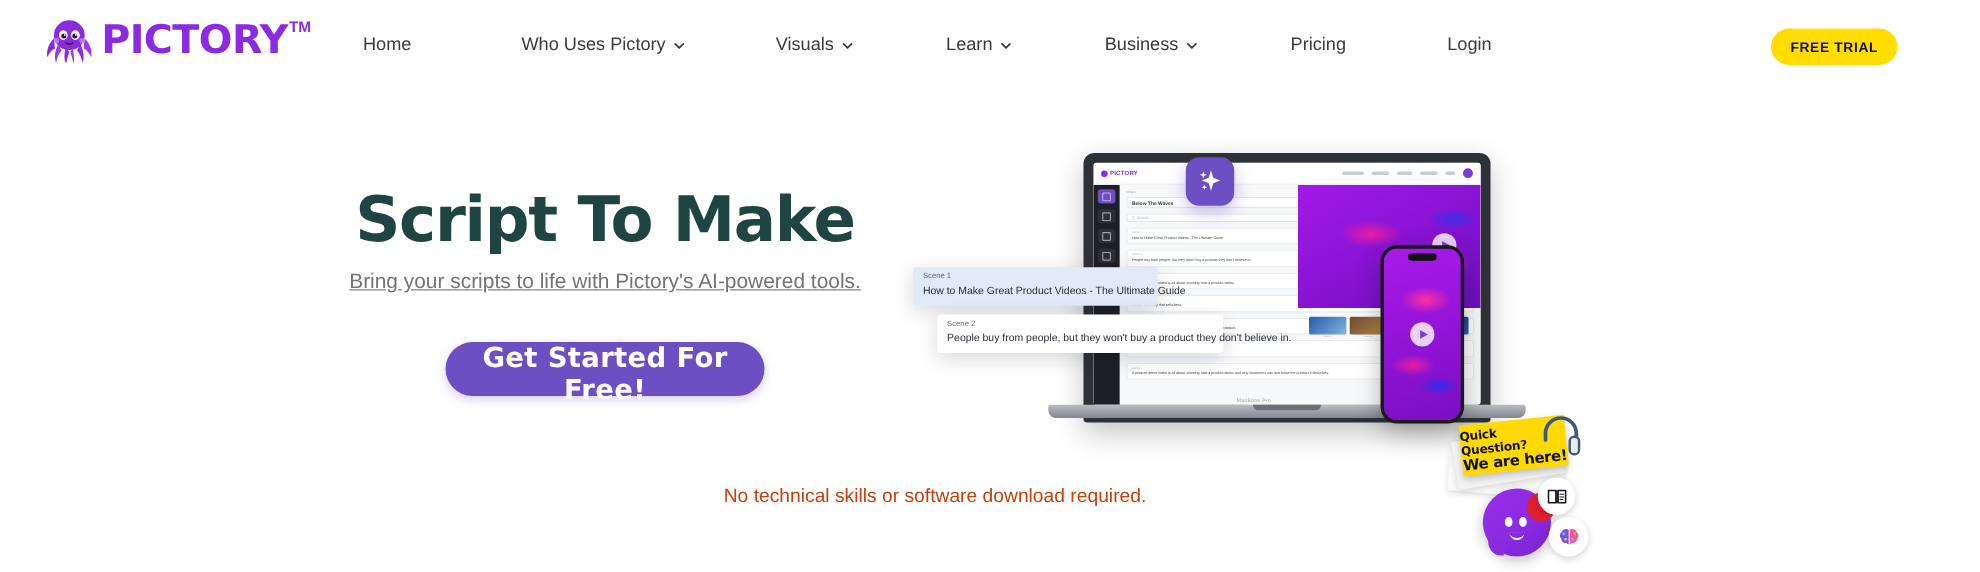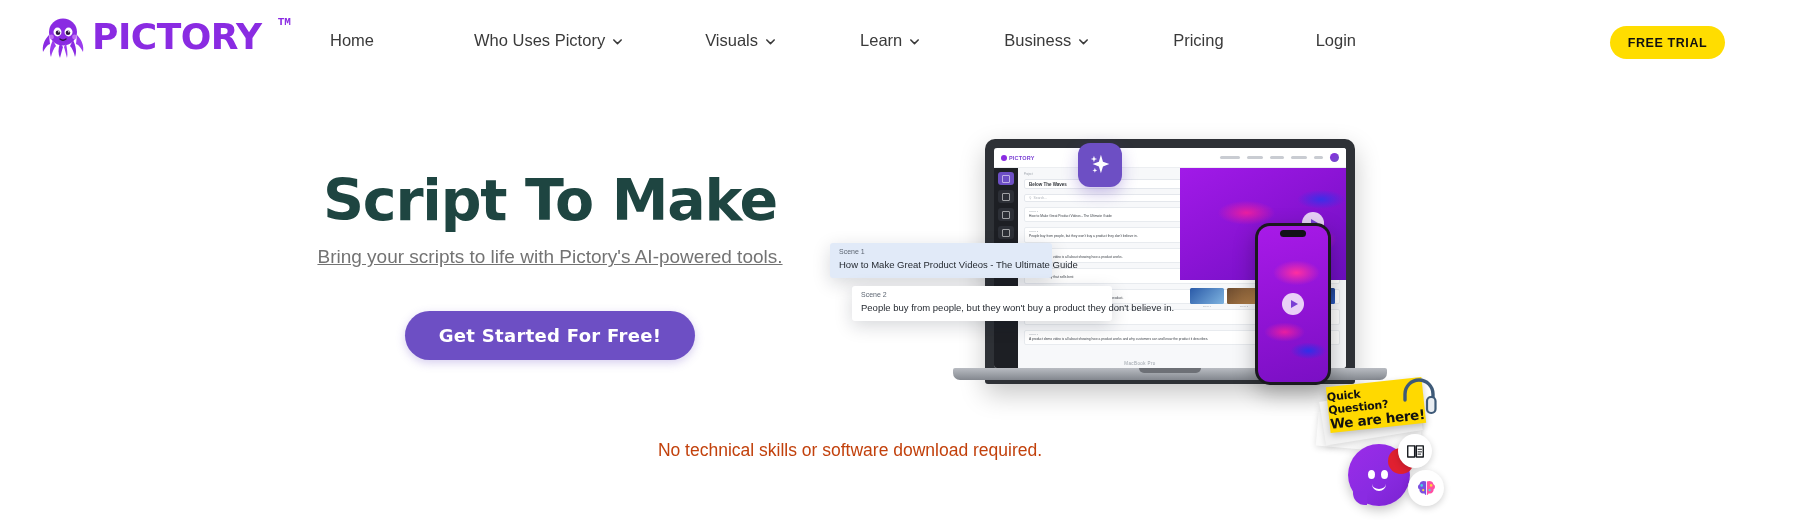--- a/index.html
+++ b/index.html
@@ -20,22 +20,22 @@
     position:absolute; left:38px; top:13px;
     display:flex; align-items:flex-start; height:52px;
   }
   .octo{ width:50px; height:48px; margin-right:4px; }
   .logo-text{
     font-size:36px; font-weight:800; letter-spacing:-0.5px;
     color:#8a2be2; line-height:48px;
     font-family:"DejaVu Sans", sans-serif;
   }
   .tm{
-    font-size:11px; font-weight:700; color:#8a2be2;
-    line-height:1; margin-top:4px; margin-left:16px;font-family:Liberation Mono, monospace;
+    font-size:14px; font-weight:700; color:#8a2be2;
+    line-height:1; margin-top:4px; margin-left:1px;
   }
 
   .nav{
     position:absolute; left:330px; top:0; height:80px;
     display:flex; align-items:center;
   }
   .nav-item{
     display:flex; align-items:center; gap:7px;
     font-size:16.5px; color:#3a3a3a; cursor:pointer;
     white-space:nowrap; padding:6px 0;
@@ -68,21 +68,21 @@
     letter-spacing:-1.2px; line-height:1.06;
     font-family:"DejaVu Sans", sans-serif;
   }
   .hero-sub{
     margin-top:13px; font-size:19px; color:#737373; line-height:1.45;text-decoration:underline;
   }
   .cta{
     margin:40px auto 0; display:block;
     width:290px; height:49px; border-radius:26px;
     background:#6d4fc4; border:none; cursor:pointer;
-    color:#fff; font-size:18px; font-weight:700; letter-spacing:0.3px;
+    color:#fff; font-size:25px; font-weight:700; letter-spacing:0.3px;
     font-family:"DejaVu Sans", sans-serif;
     box-shadow:0 3px 10px rgba(109,79,196,.28);
   }
 
   .no-skills{
     position:absolute; left:0; top:440px; width:1800px;
     text-align:center; font-size:17.5px; color:#c2410c;
   }
   .no-skills span{ display:inline-block; margin-left:-100px; }
 

